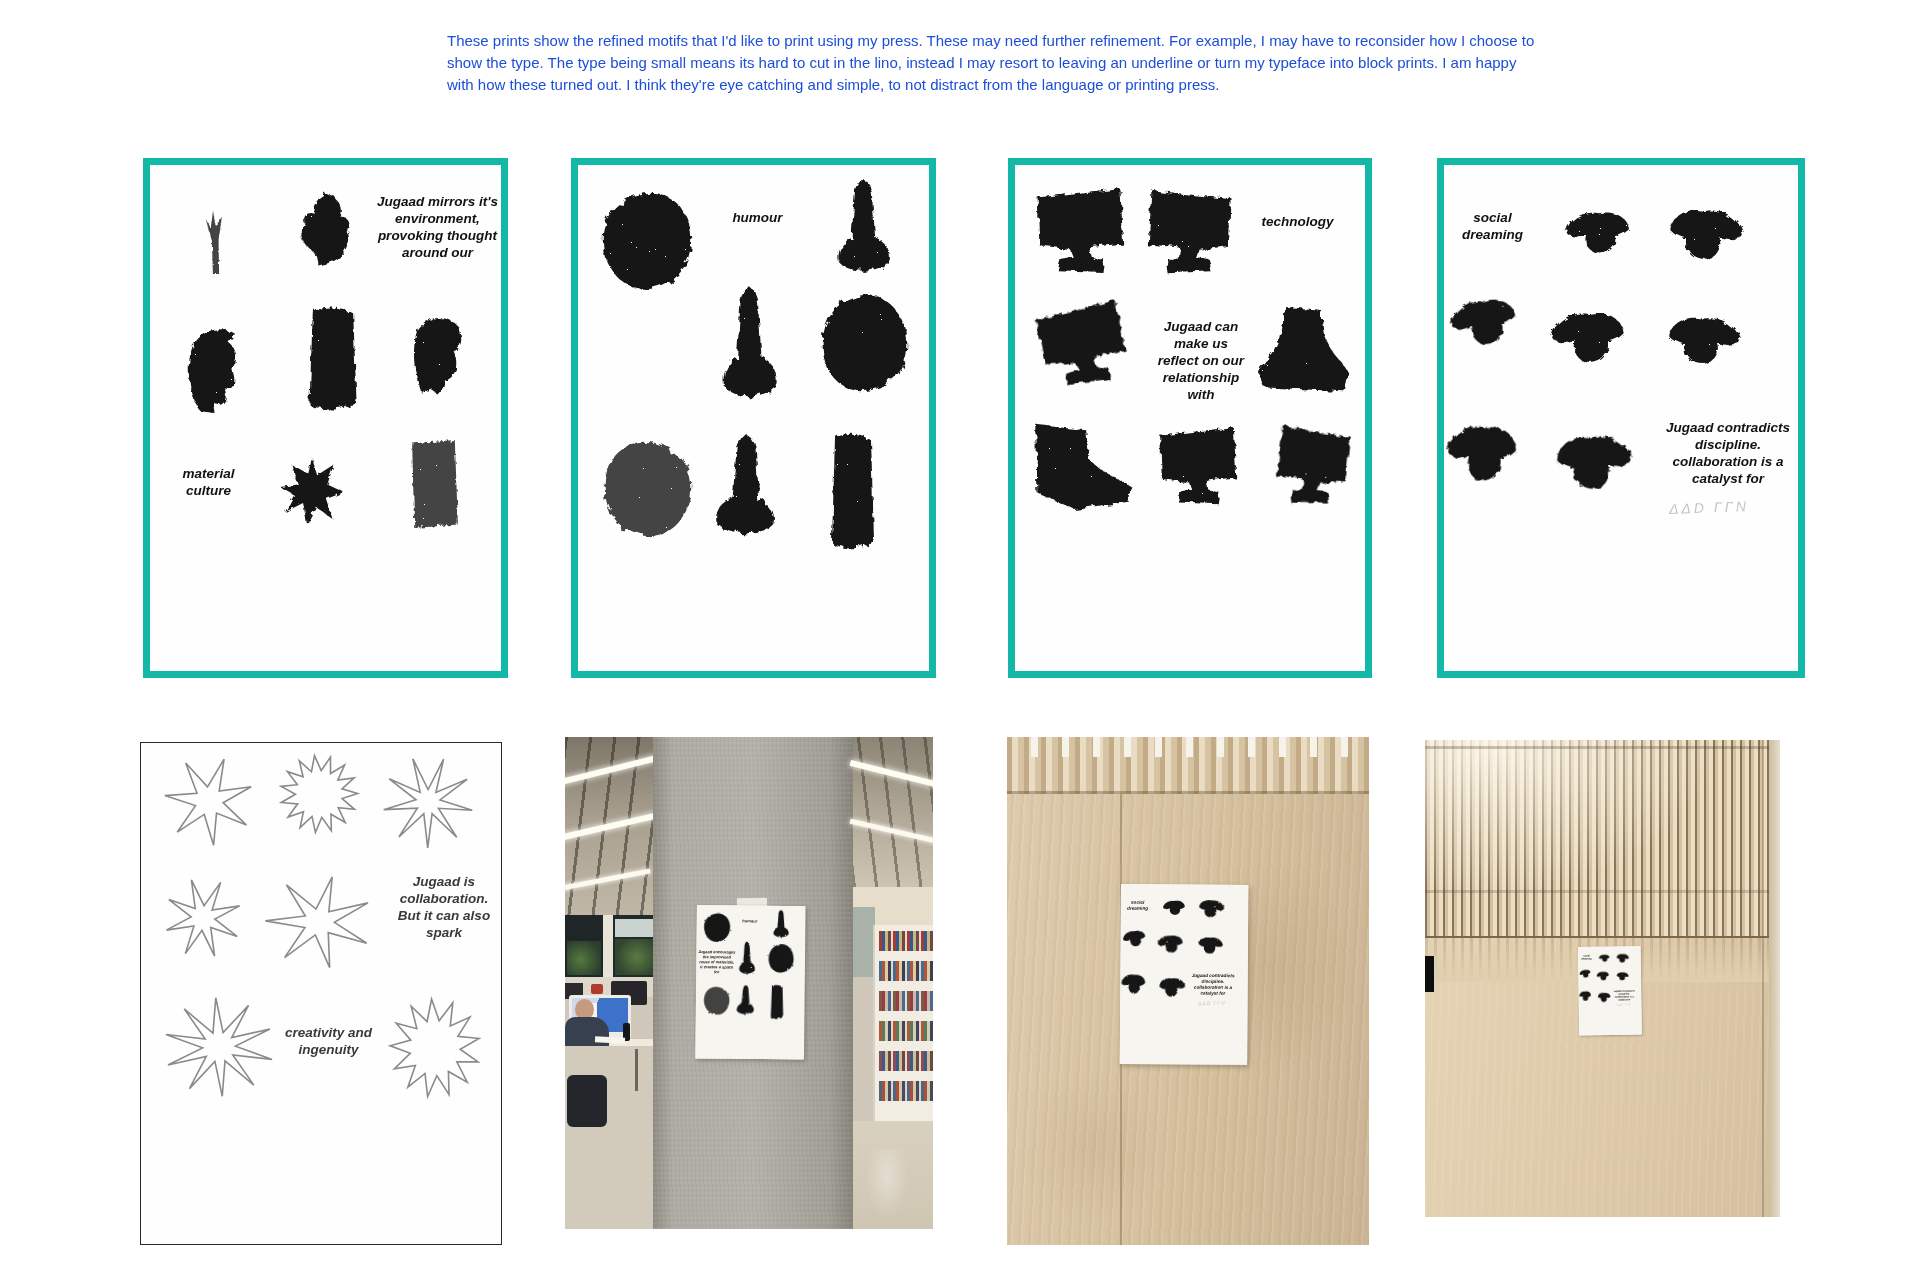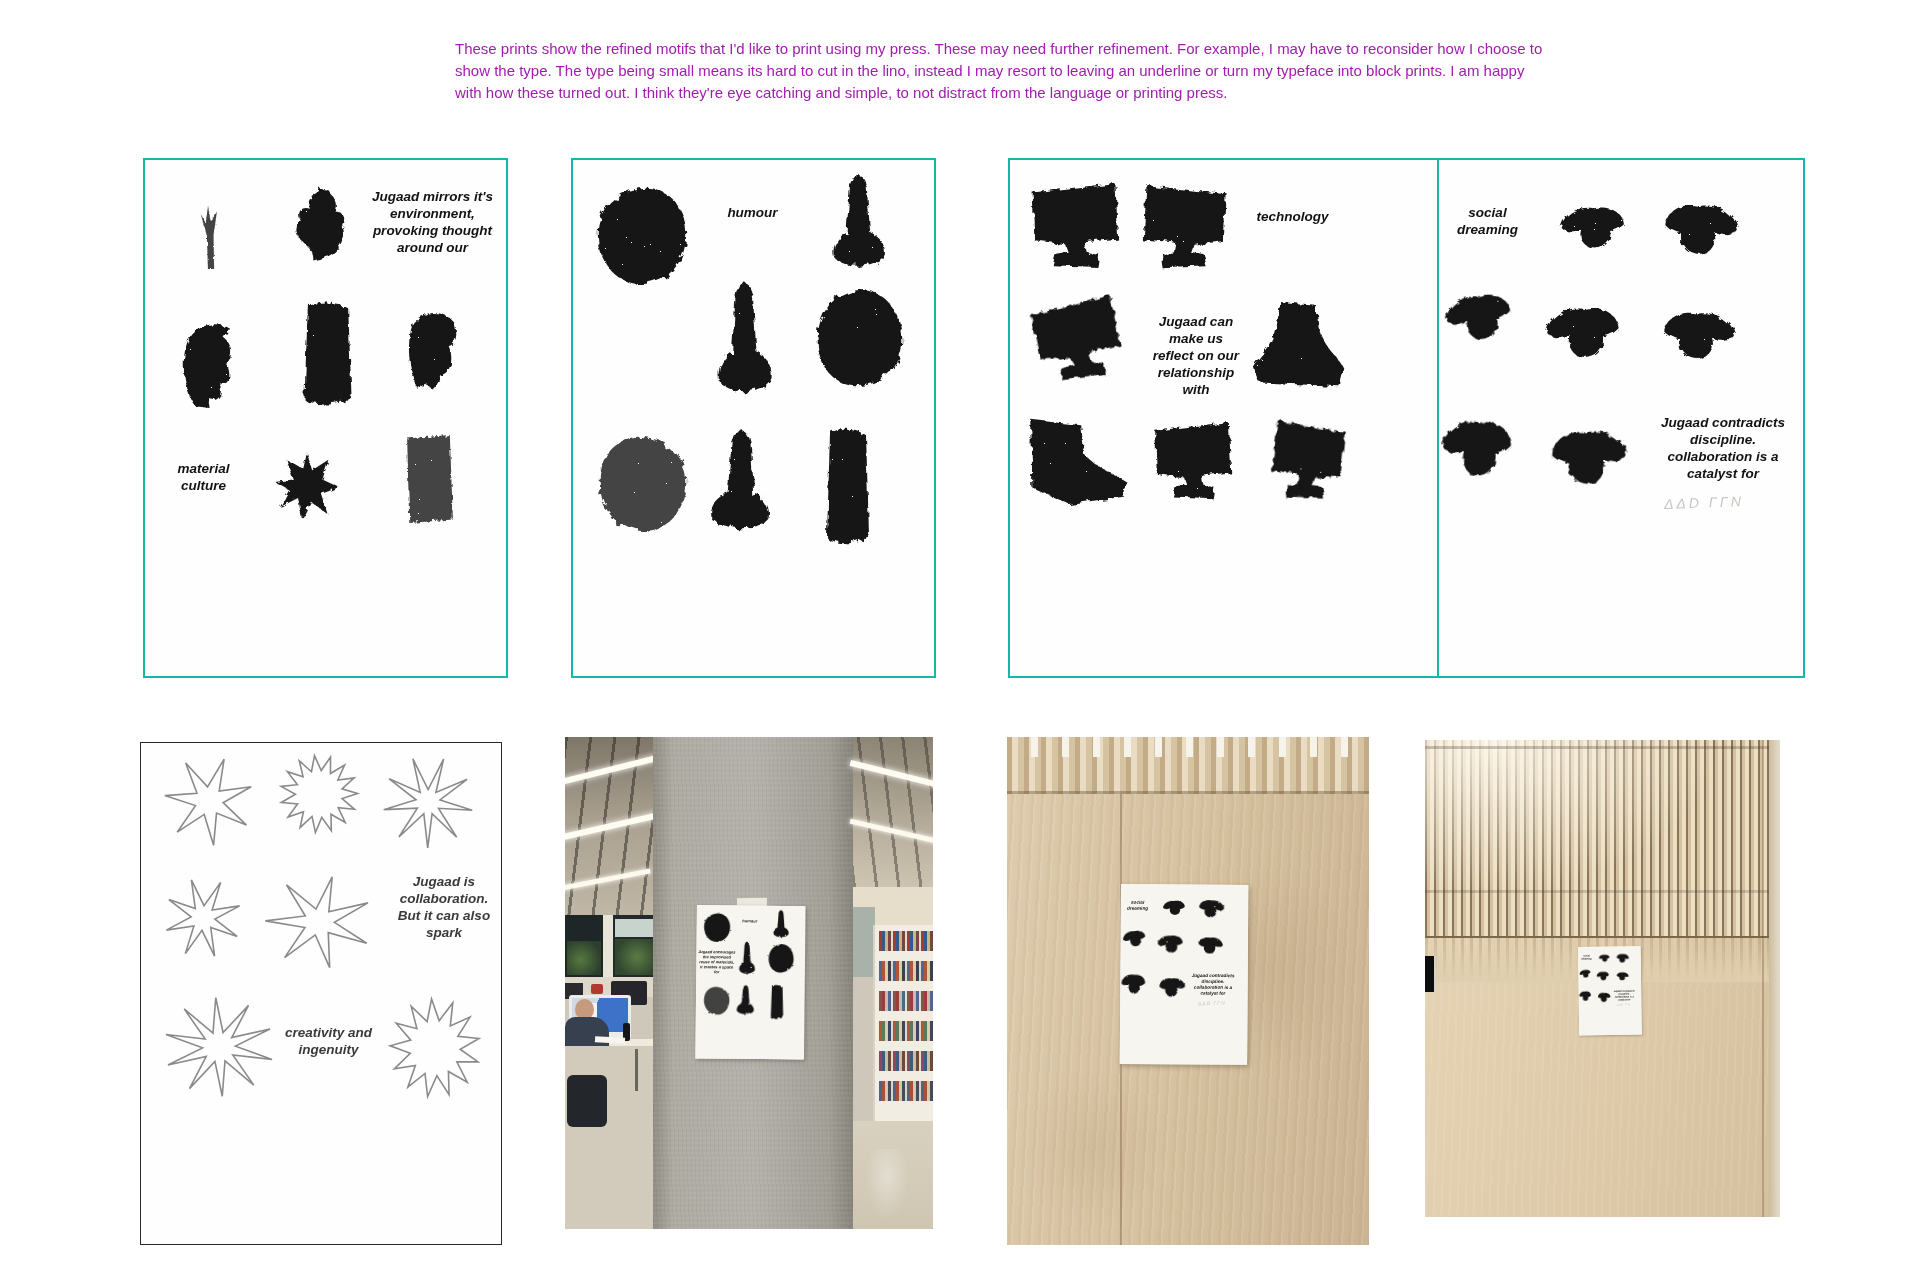--- a/index.html
+++ b/index.html
@@ -1,21 +1,21 @@
 <!DOCTYPE html>
 <html><head>
 <meta charset="utf-8">
 <style>
   html,body{margin:0;padding:0;background:#fff}
   .canvas{position:relative;width:1920px;height:1280px;background:#fff;overflow:hidden;
           font-family:"Liberation Sans",sans-serif;color:#111}
   .a{position:absolute}
   .title{position:absolute;left:170px;top:40px;font-weight:bold;font-size:44px;letter-spacing:-1.5px;color:#0c0c0c;margin:0}
-  .intro{position:absolute;left:443px;top:26px;width:1100px;font-size:15px;line-height:1.45;color:#a21caf;margin:12px}
-  .card{position:absolute;background:#fefefe;border:2px solid #14b8a6;box-sizing:border-box}
+  .intro{position:absolute;left:443px;top:26px;width:1100px;font-size:15px;line-height:1.45;color:#1d4ed8;margin:4px}
+  .card{position:absolute;background:#fefefe;border:7px solid #14b8a6;box-sizing:border-box}
   .card.thin{border-width:1.5px;border-color:#2a2a2a}
   .q{position:absolute;font:italic 700 13.5px/17px "Liberation Sans",sans-serif;text-align:center;
      color:#121212;white-space:pre-line}
   .q.gray{color:#3a3a3a}
   .hand{position:absolute;font:italic 400 14px/16px "Liberation Sans",sans-serif;color:#8e8b82;opacity:.5;
         letter-spacing:3px;transform:rotate(-2deg);white-space:pre-line}
   .motif{position:absolute;overflow:visible}
   .motif use{fill:#191919}
   .motif.soft use{opacity:.8}
   .star{position:absolute;overflow:visible}
@@ -111,21 +111,21 @@
         <use href="#sh-circle" filter="url(#lino)" transform="translate(100,0) scale(-1,1)"></use>
       </svg>
     <svg class="motif" style="left:128px;top:268px;width:74px;height:108px" viewBox="0 0 100 100" preserveAspectRatio="none">
         <use href="#sh-cone" filter="url(#lino)" transform="translate(100,0) scale(-1,1)"></use>
       </svg>
     <svg class="motif" style="left:250px;top:266px;width:50px;height:120px" viewBox="0 0 100 100" preserveAspectRatio="none">
         <use href="#sh-cyl" filter="url(#lino)"></use>
       </svg>
   </section>
 
-  <section class="card" style="left:1008px;top:158px;width:436px;height:520px">
+  <section class="card" style="left:1008px;top:158px;width:364px;height:520px">
     <svg class="motif" style="left:19px;top:23px;width:90px;height:86px" viewBox="0 0 100 90" preserveAspectRatio="none">
         <use href="#sh-monitor" filter="url(#lino)"></use>
       </svg>
     <svg class="motif" style="left:133px;top:25px;width:86px;height:84px" viewBox="0 0 100 90" preserveAspectRatio="none">
         <use href="#sh-monitor" filter="url(#lino)" transform="translate(100,0) scale(-1,1)"></use>
       </svg>
     <div class="q" style="left:230px;top:48px;width:105px">technology</div>
     <svg class="motif" style="left:22px;top:140px;width:88px;height:80px;transform:rotate(-9deg)" viewBox="0 0 100 90" preserveAspectRatio="none">
         <use href="#sh-monitor" filter="url(#lino)"></use>
       </svg>

